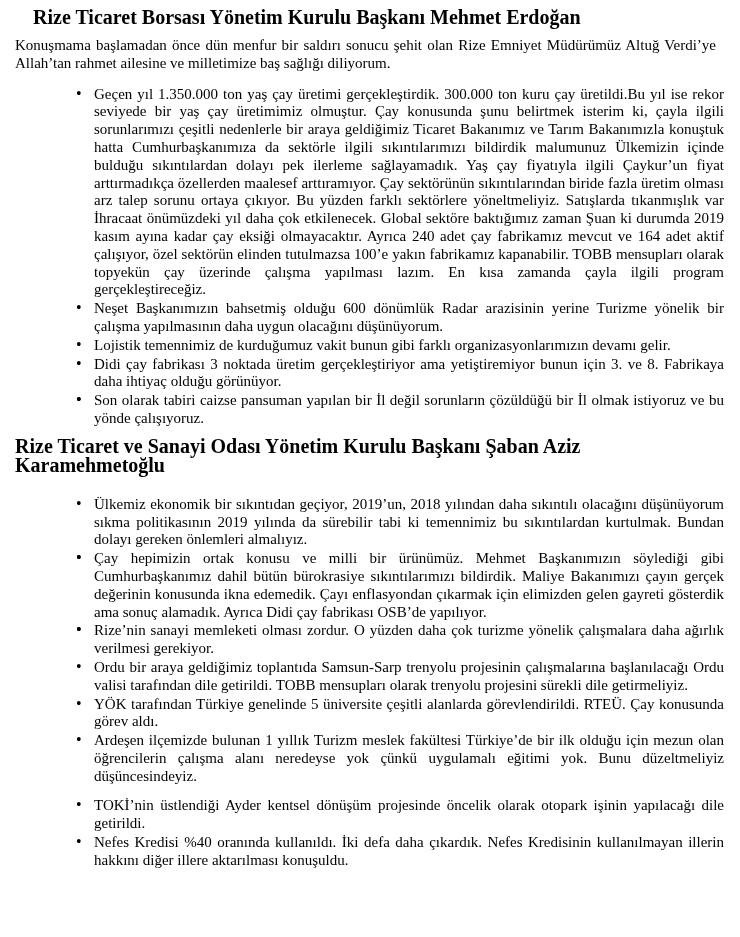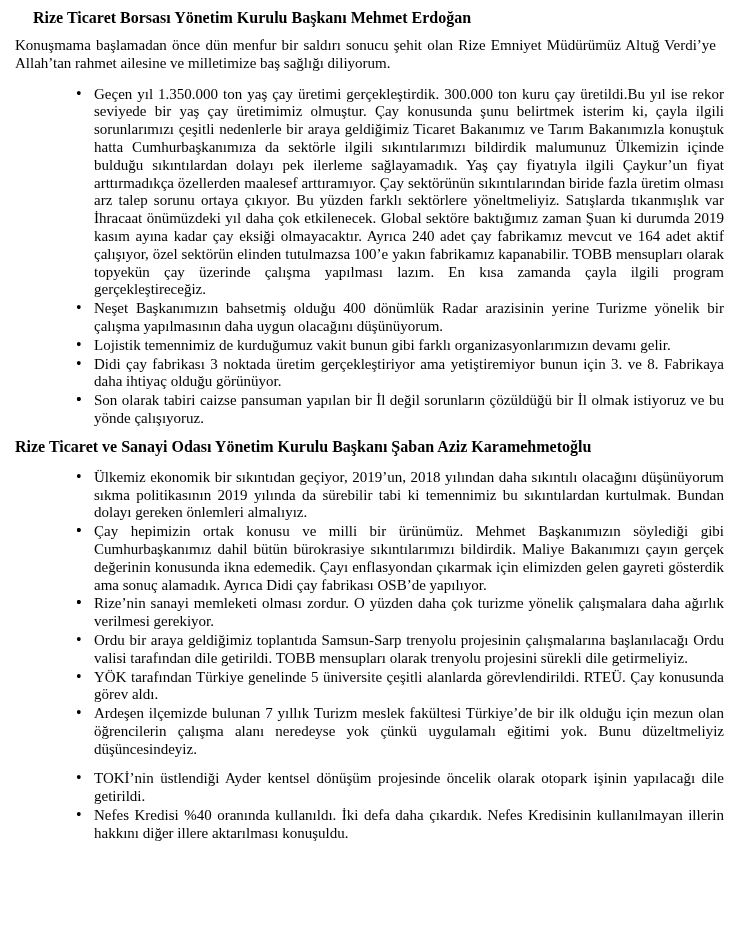--- a/index.html
+++ b/index.html
@@ -14,32 +14,32 @@
     box-sizing: border-box;
     background: #ffffff;
     color: #000000;
     font-family: "Liberation Serif", "DejaVu Serif", serif;
     font-size: 15px;
     line-height: 17.8px;
     padding: 8px 16px 0 15px;
     overflow: hidden;
   }
   .heading {
-    font-size: 16px;
+    font-size: 20px;
     font-weight: bold;
     line-height: 19px;
     margin: 0;
   }
   .heading.indented {
     margin-left: 18px;
     margin-bottom: 10px;
   }
   .heading.flush {
     margin-top: 9px;
-    margin-bottom: 13px;
+    margin-bottom: 21px;
   }
   .intro {
     margin: 0 8px 13px 0;
     text-align: justify;
   }
   ul.bullets {
     list-style: none;
     margin: 0;
     padding: 0;
   }
@@ -65,38 +65,38 @@
 
 <div class="page">
 
   <section>
     <h2 class="heading indented">Rize Ticaret Borsası Yönetim Kurulu Başkanı Mehmet Erdoğan</h2>
 
     <p class="intro">Konuşmama başlamadan önce dün menfur bir saldırı sonucu şehit olan Rize Emniyet Müdürümüz Altuğ Verdi’ye Allah’tan rahmet ailesine ve milletimize baş sağlığı diliyorum.</p>
 
     <ul class="bullets section-1">
         <li><span class="marker">•</span><span>Geçen yıl 1.350.000 ton yaş çay üretimi gerçekleştirdik. 300.000 ton kuru çay üretildi.Bu yıl ise rekor seviyede bir yaş çay üretimimiz olmuştur. Çay konusunda şunu belirtmek isterim ki, çayla ilgili sorunlarımızı çeşitli nedenlerle bir araya geldiğimiz Ticaret Bakanımız ve Tarım Bakanımızla konuştuk hatta Cumhurbaşkanımıza da sektörle ilgili sıkıntılarımızı bildirdik malumunuz Ülkemizin içinde bulduğu sıkıntılardan dolayı pek ilerleme sağlayamadık.  Yaş çay fiyatıyla ilgili Çaykur’un fiyat arttırmadıkça özellerden maalesef arttıramıyor. Çay sektörünün sıkıntılarından biride fazla üretim olması arz talep sorunu ortaya çıkıyor. Bu yüzden farklı sektörlere yöneltmeliyiz. Satışlarda tıkanmışlık var İhracaat önümüzdeki yıl daha çok etkilenecek. Global sektöre baktığımız zaman Şuan ki durumda 2019 kasım ayına kadar çay eksiği olmayacaktır. Ayrıca 240 adet çay fabrikamız mevcut ve 164 adet aktif çalışıyor, özel sektörün elinden tutulmazsa 100’e yakın fabrikamız kapanabilir. TOBB mensupları olarak topyekün çay üzerinde çalışma yapılması lazım. En kısa zamanda çayla ilgili program gerçekleştireceğiz.</span></li>
-        <li><span class="marker">•</span><span>Neşet Başkanımızın bahsetmiş olduğu 400 dönümlük Radar arazisinin yerine Turizme yönelik bir çalışma yapılmasının daha uygun olacağını düşünüyorum.</span></li>
+        <li><span class="marker">•</span><span>Neşet Başkanımızın bahsetmiş olduğu 600 dönümlük Radar arazisinin yerine Turizme yönelik bir çalışma yapılmasının daha uygun olacağını düşünüyorum.</span></li>
         <li><span class="marker">•</span><span>Lojistik temennimiz de kurduğumuz vakit bunun gibi farklı organizasyonlarımızın devamı gelir.</span></li>
         <li><span class="marker">•</span><span>Didi çay fabrikası 3 noktada üretim gerçekleştiriyor ama yetiştiremiyor bunun için 3. ve 8. Fabrikaya daha ihtiyaç olduğu görünüyor.</span></li>
         <li><span class="marker">•</span></li>
         <li><span class="marker">•</span><span>Son olarak tabiri caizse pansuman yapılan bir İl değil sorunların çözüldüğü bir İl olmak istiyoruz ve bu yönde çalışıyoruz.</span></li>
       </ul>
   </section>
 
   <section>
     <h2 class="heading flush">Rize Ticaret ve Sanayi Odası Yönetim Kurulu Başkanı Şaban Aziz Karamehmetoğlu</h2>
 
     <ul class="bullets section-2">
         <li><span class="marker">•</span><span>Ülkemiz ekonomik bir sıkıntıdan geçiyor, 2019’un, 2018 yılından daha sıkıntılı olacağını düşünüyorum sıkma politikasının 2019 yılında da sürebilir tabi ki temennimiz bu sıkıntılardan kurtulmak. Bundan dolayı gereken önlemleri almalıyız.</span></li>
         <li><span class="marker">•</span></li>
         <li><span class="marker">•</span><span>Çay hepimizin ortak konusu ve milli bir ürünümüz. Mehmet Başkanımızın söylediği gibi Cumhurbaşkanımız dahil bütün bürokrasiye sıkıntılarımızı bildirdik. Maliye Bakanımızı çayın gerçek değerinin konusunda ikna edemedik. Çayı enflasyondan çıkarmak için elimizden gelen gayreti gösterdik ama sonuç alamadık. Ayrıca Didi çay fabrikası OSB’de yapılıyor.</span></li>
         <li><span class="marker">•</span></li>
         <li><span class="marker">•</span><span>Rize’nin sanayi memleketi olması zordur. O yüzden daha çok turizme yönelik çalışmalara daha ağırlık verilmesi gerekiyor.</span></li>
         <li><span class="marker">•</span><span>Ordu bir araya geldiğimiz toplantıda Samsun-Sarp trenyolu projesinin çalışmalarına başlanılacağı Ordu valisi tarafından dile getirildi. TOBB mensupları olarak trenyolu projesini sürekli dile getirmeliyiz.</span></li>
         <li><span class="marker">•</span><span>YÖK tarafından Türkiye genelinde 5 üniversite çeşitli alanlarda görevlendirildi. RTEÜ. Çay konusunda görev aldı.</span></li>
-        <li><span class="marker">•</span><span>Ardeşen ilçemizde bulunan 7 yıllık Turizm meslek fakültesi Türkiye’de bir ilk olduğu için mezun olan öğrencilerin çalışma alanı neredeyse yok çünkü uygulamalı eğitimi yok. Bunu düzeltmeliyiz düşüncesindeyiz.</span></li>
+        <li><span class="marker">•</span><span>Ardeşen ilçemizde bulunan 1 yıllık Turizm meslek fakültesi Türkiye’de bir ilk olduğu için mezun olan öğrencilerin çalışma alanı neredeyse yok çünkü uygulamalı eğitimi yok. Bunu düzeltmeliyiz düşüncesindeyiz.</span></li>
         <li><span class="marker">•</span><span>TOKİ’nin üstlendiği Ayder kentsel dönüşüm projesinde öncelik olarak otopark işinin yapılacağı dile getirildi.</span></li>
         <li><span class="marker">•</span><span>Nefes Kredisi %40 oranında kullanıldı. İki defa daha çıkardık. Nefes Kredisinin kullanılmayan illerin hakkını diğer illere aktarılması konuşuldu.</span></li>
       </ul>
   </section>
 
 </div>
 
 </body></html>

